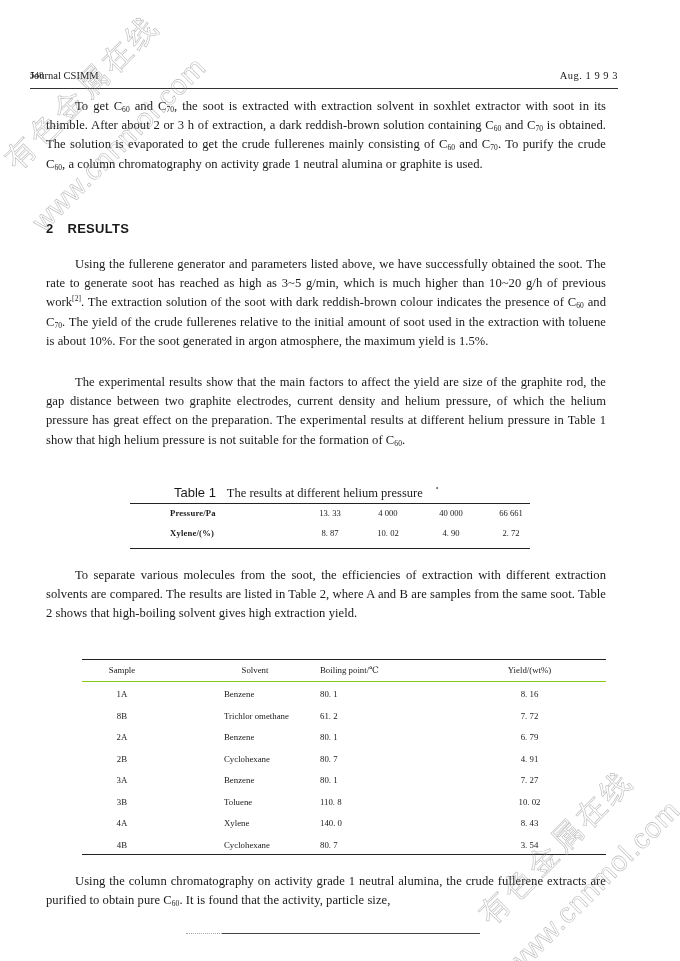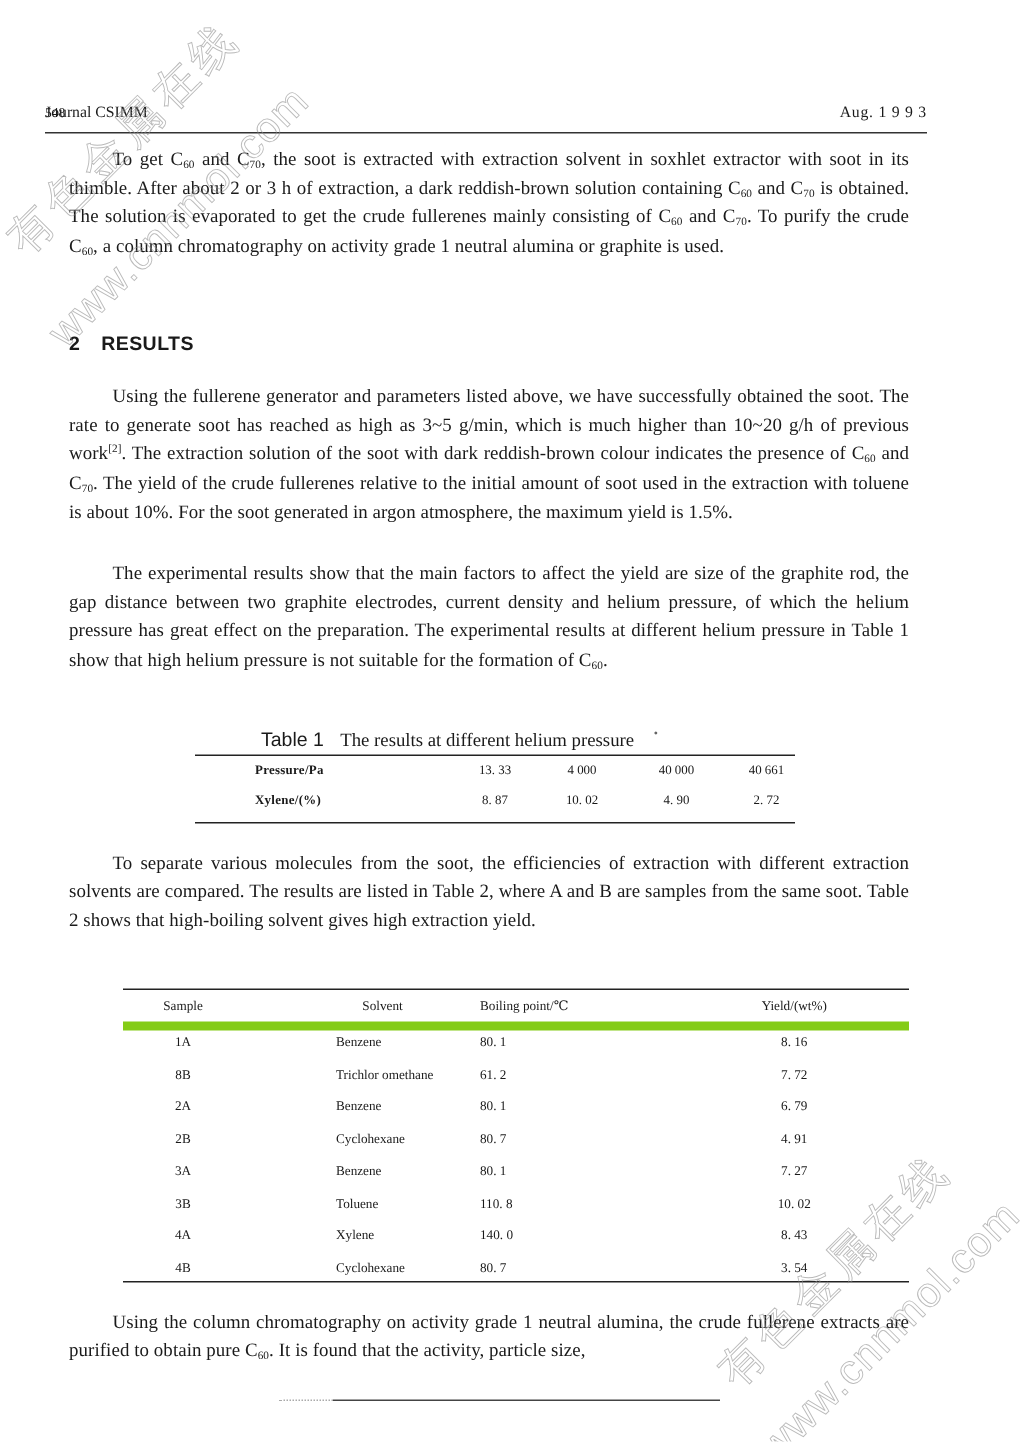--- a/index.html
+++ b/index.html
@@ -36,21 +36,21 @@
         border-top: 1.5px solid #222; border-bottom: 1.5px solid #222; font-size: 8.6px; }
   .t1 .row { position: absolute; left: 0; width: 100%; height: 20px; }
   .t1 .row.r0 { top: 4px; } .t1 .row.r1 { top: 24px; }
   .t1 .cell { position: absolute; top: 0; text-align: center; width: 70px; }
   .t1 .c0 { left: 40px; width: 80px; text-align: left; font-weight: bold; letter-spacing: 0.2px; }
   .t1 .c1 { left: 165px; } .t1 .c2 { left: 223px; } .t1 .c3 { left: 286px; } .t1 .c4 { left: 346px; }
 
   
   .t2 { position: absolute; left: 82px; top: 659px; width: 524px; height: 194px;
         border-top: 1.5px solid #222; border-bottom: 1.5px solid #222; font-size: 8.8px; }
-  .t2 .head { position: absolute; left: 0; top: 0; width: 100%; height: 21px; border-bottom: 6px solid #84cc16; }
+  .t2 .head { position: absolute; left: 0; top: 0; width: 100%; height: 21px; border-bottom: 1px solid #84cc16; }
   .t2 .row { position: absolute; left: 0; width: 100%; height: 18px; }
   .t2 .cell { position: absolute; top: 5px; white-space: nowrap; }
   .t2 .head .cell { top: 5px; }
   .t2 .c0 { left: 20px; width: 40px; text-align: center; }
   .t2 .c1 { left: 142px; }
   .t2 .head .c1 { left: 138px; width: 70px; text-align: center; }
   .t2 .c2 { left: 238px; width: 80px; text-align: left; }
   .t2 .c3 { left: 400px; width: 95px; text-align: center; }
 
   
@@ -93,21 +93,21 @@
     <span>The results at different helium pressure</span>
     <span class="star">•</span>
   </div>
 
   <div class="t1">
     <div class="row r0">
       <span class="cell c0">Pressure/Pa</span>
       <span class="cell c1">13. 33</span>
       <span class="cell c2">4 000</span>
       <span class="cell c3">40 000</span>
-      <span class="cell c4">40 661</span>
+      <span class="cell c4">66 661</span>
     </div>
     <div class="row r1">
       <span class="cell c0">Xylene/(%)</span>
       <span class="cell c1">8. 87</span>
       <span class="cell c2">10. 02</span>
       <span class="cell c3">4. 90</span>
       <span class="cell c4">2. 72</span>
     </div>
   </div>
 

